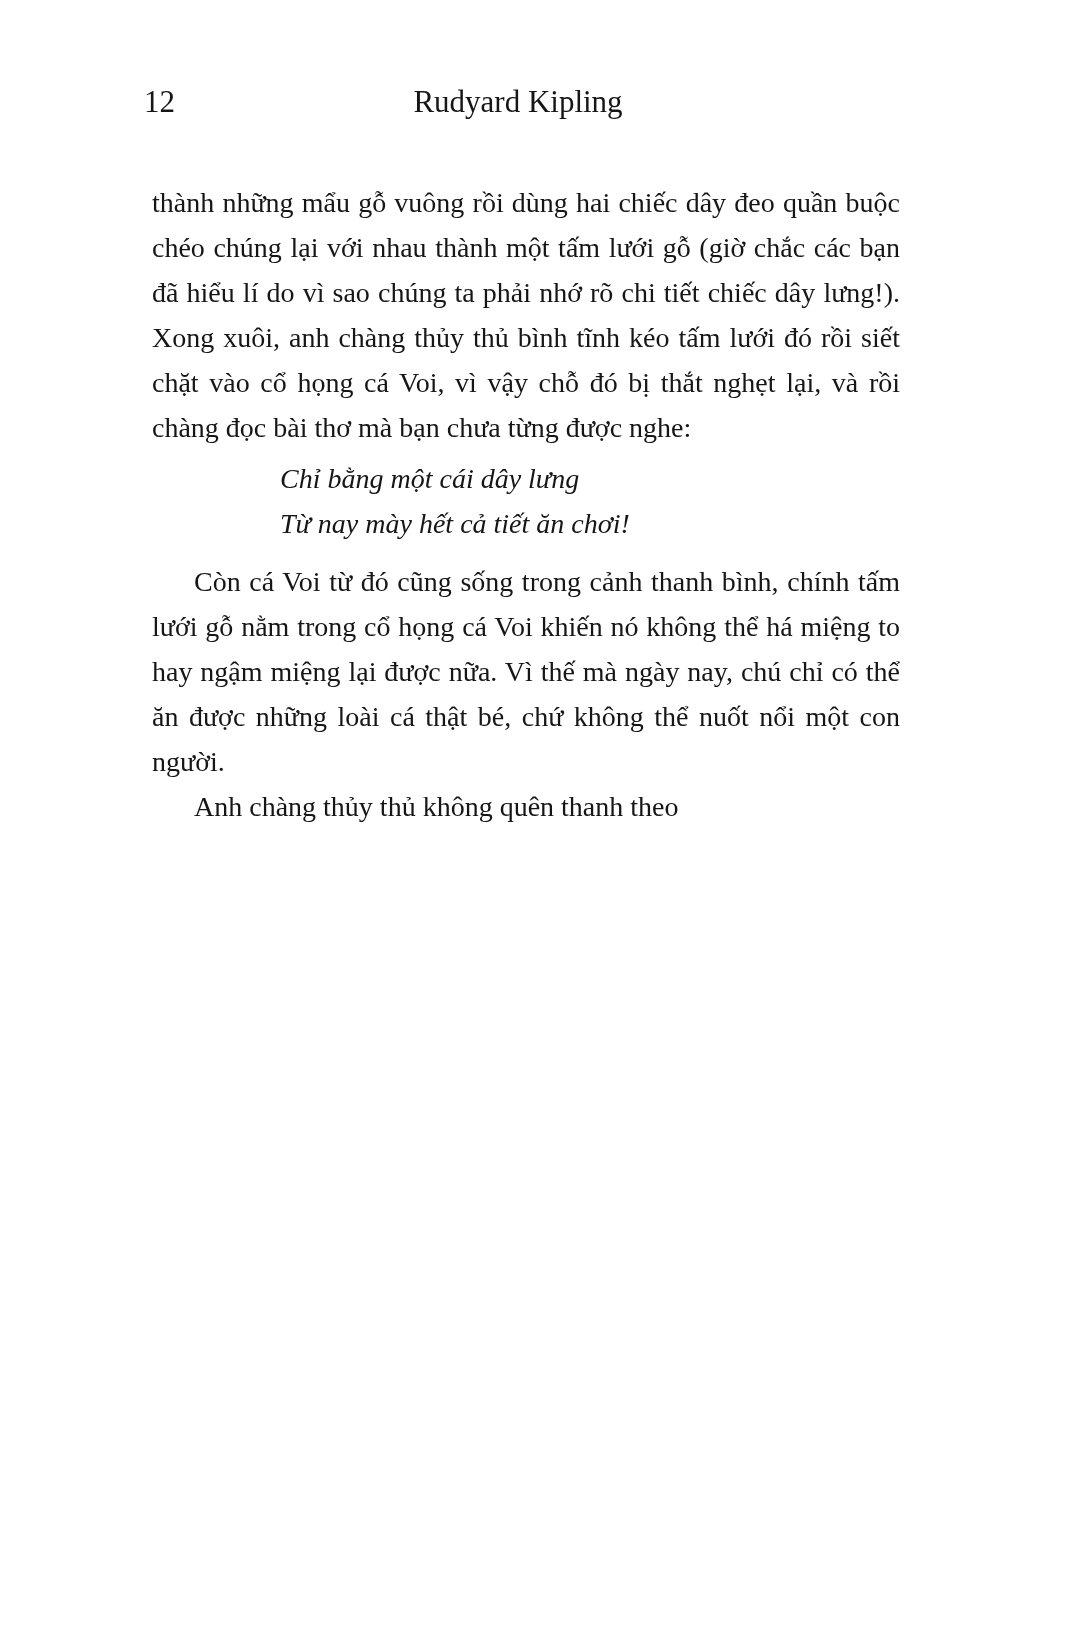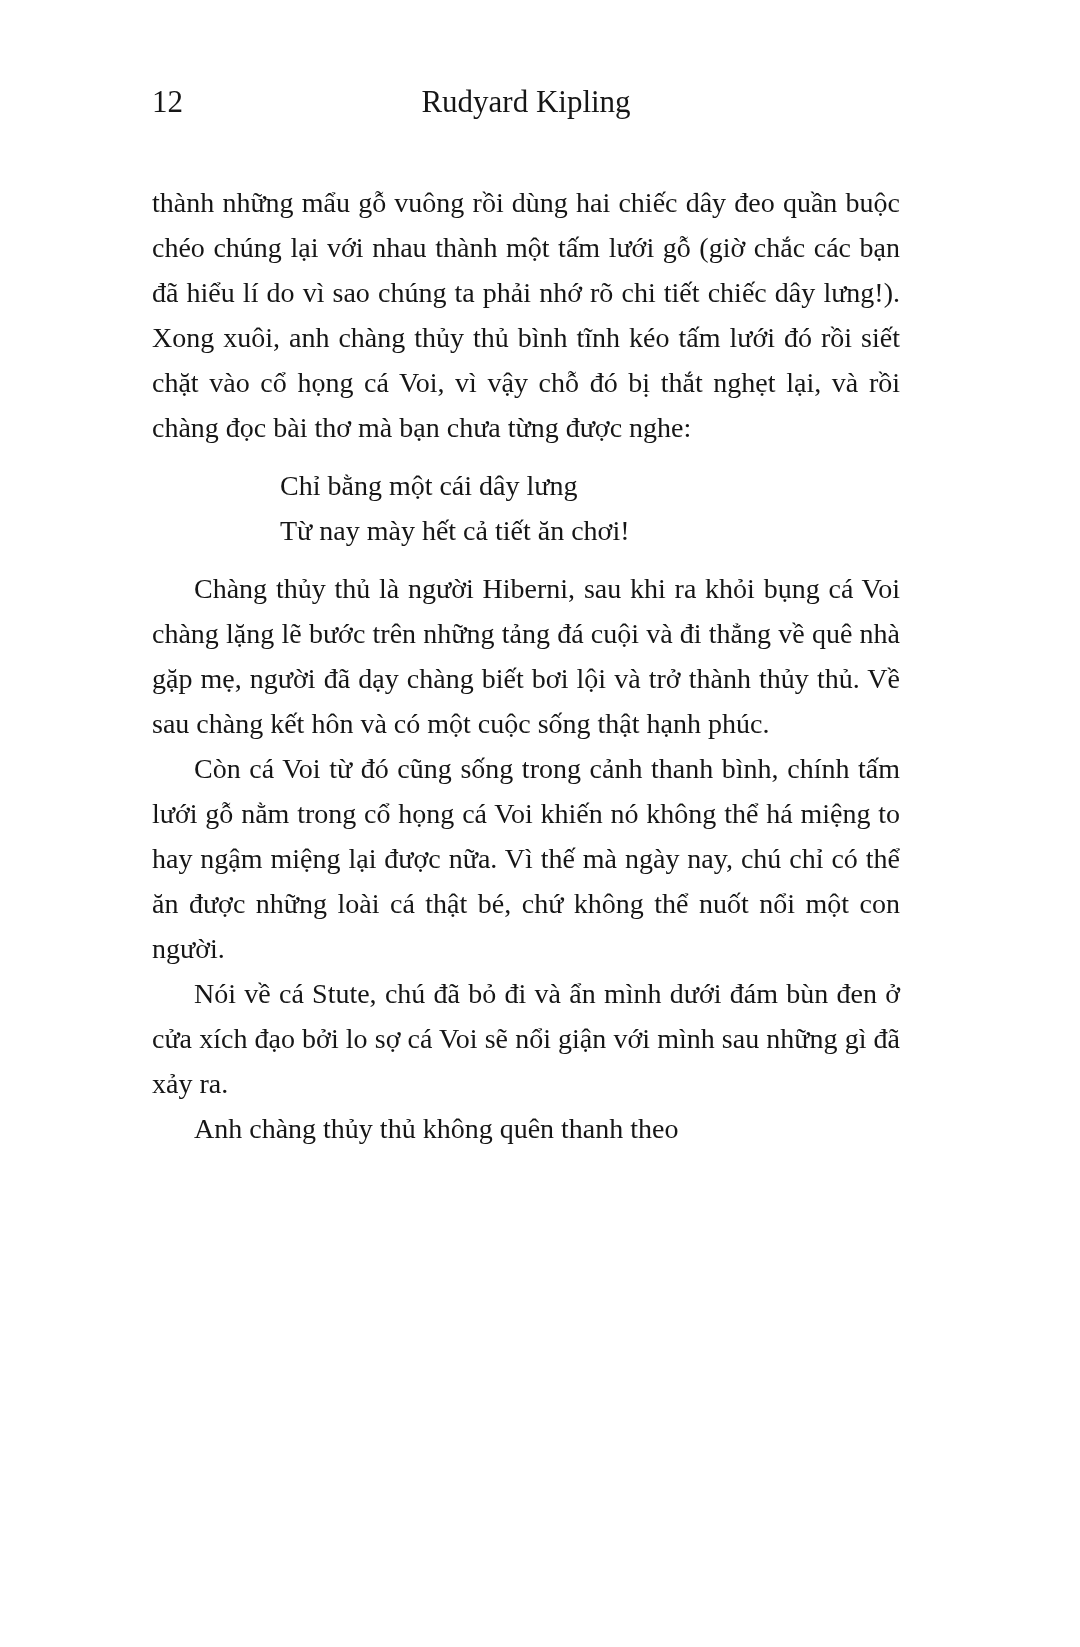--- a/index.html
+++ b/index.html
@@ -12,21 +12,21 @@
     width: 1080px;
     height: 1647px;
     background: #ffffff;
     color: #161616;
     font-family: "Liberation Serif", "DejaVu Serif", serif;
     overflow: hidden;
   }
   .running-head {
     position: absolute;
     top: 84px;
-    left: 152px;
+    left: 144px;
     width: 748px;
     height: 40px;
     font-size: 31px;
     line-height: 36px;
   }
   .page-number {
     position: absolute;
     left: 0;
     top: 0;
     font-style: normal;
@@ -46,21 +46,22 @@
     text-align: justify;
   }
   .para {
     margin: 0;
     padding: 0;
   }
   .para.indent {
     text-indent: 42px;
   }
   .verse {
-    margin: 13px 0 13px 128px;
+    margin: 6px 0 13px 128px;
+    font-style: italic;
     text-align: left;
   }
   .verse-line {
     white-space: nowrap;
   }
 </style>
 </head>
 <body>
 
 <div class="page">
@@ -69,19 +70,17 @@
     <span class="page-number">12</span>
     <span class="running-title">Rudyard Kipling</span>
   </header>
 
   <main class="text-block" id="content">
       <p class="para">thành những mẩu gỗ vuông rồi dùng hai chiếc dây đeo quần buộc chéo chúng lại với nhau thành một tấm lưới gỗ (giờ chắc các bạn đã hiểu lí do vì sao chúng ta phải nhớ rõ chi tiết chiếc dây lưng!). Xong xuôi, anh chàng thủy thủ bình tĩnh kéo tấm lưới đó rồi siết chặt vào cổ họng cá Voi, vì vậy chỗ đó bị thắt nghẹt lại, và rồi chàng đọc bài thơ mà bạn chưa từng được nghe:</p>
       <div class="verse">
         <div class="verse-line">Chỉ bằng một cái dây lưng</div>
         <div class="verse-line">Từ nay mày hết cả tiết ăn chơi!</div>
       </div>
-      <p class="para indent">Chàng thủy thủ là người Hiberni, sau khi ra khỏi bụng cá Voi chàng lặng lẽ bước trên những tảng đá cuội và đi thẳng về quê nhà gặp mẹ, người đã dạy chàng biết bơi lội và trở thành thủy thủ. Về sau chàng kết hôn và có một cuộc sống thật hạnh phúc.</p>
       <p class="para indent">Còn cá Voi từ đó cũng sống trong cảnh thanh bình, chính tấm lưới gỗ nằm trong cổ họng cá Voi khiến nó không thể há miệng to hay ngậm miệng lại được nữa. Vì thế mà ngày nay, chú chỉ có thể ăn được những loài cá thật bé, chứ không thể nuốt nổi một con người.</p>
-      <p class="para indent">Nói về cá Stute, chú đã bỏ đi và ẩn mình dưới đám bùn đen ở cửa xích đạo bởi lo sợ cá Voi sẽ nổi giận với mình sau những gì đã xảy ra.</p>
       <p class="para indent">Anh chàng thủy thủ không quên thanh theo</p>
     </main>
 
 </div>
 
 </body></html>

